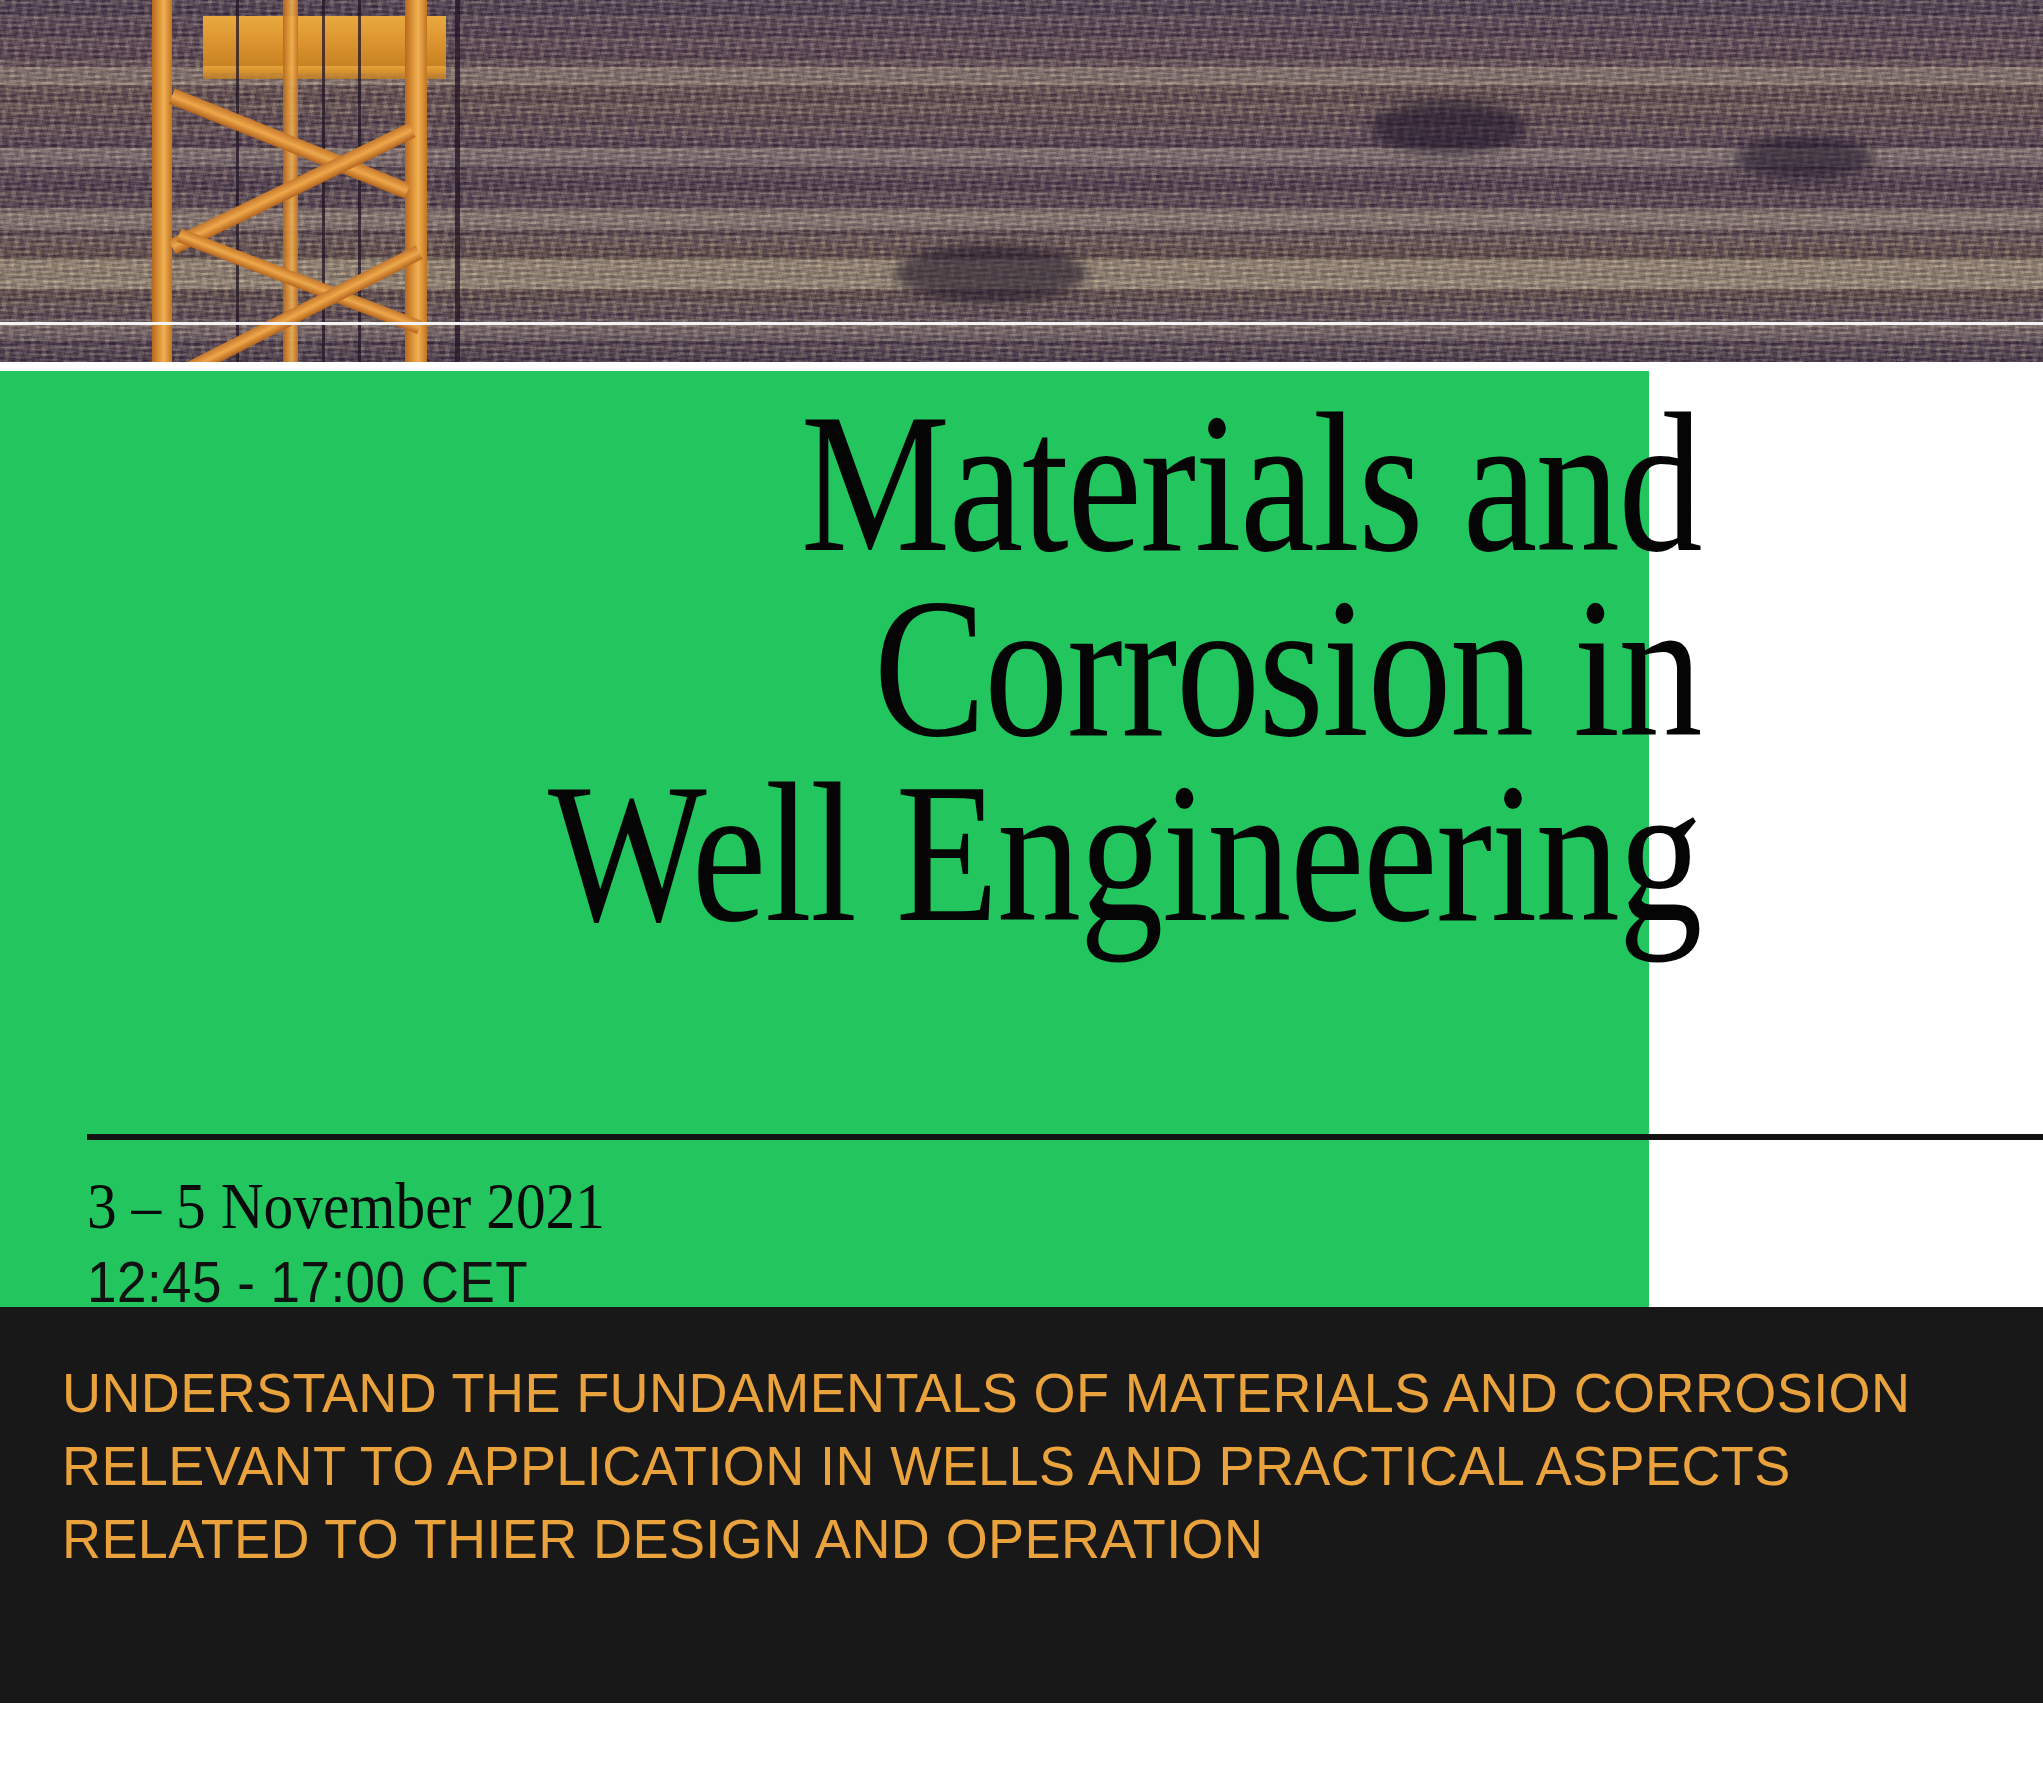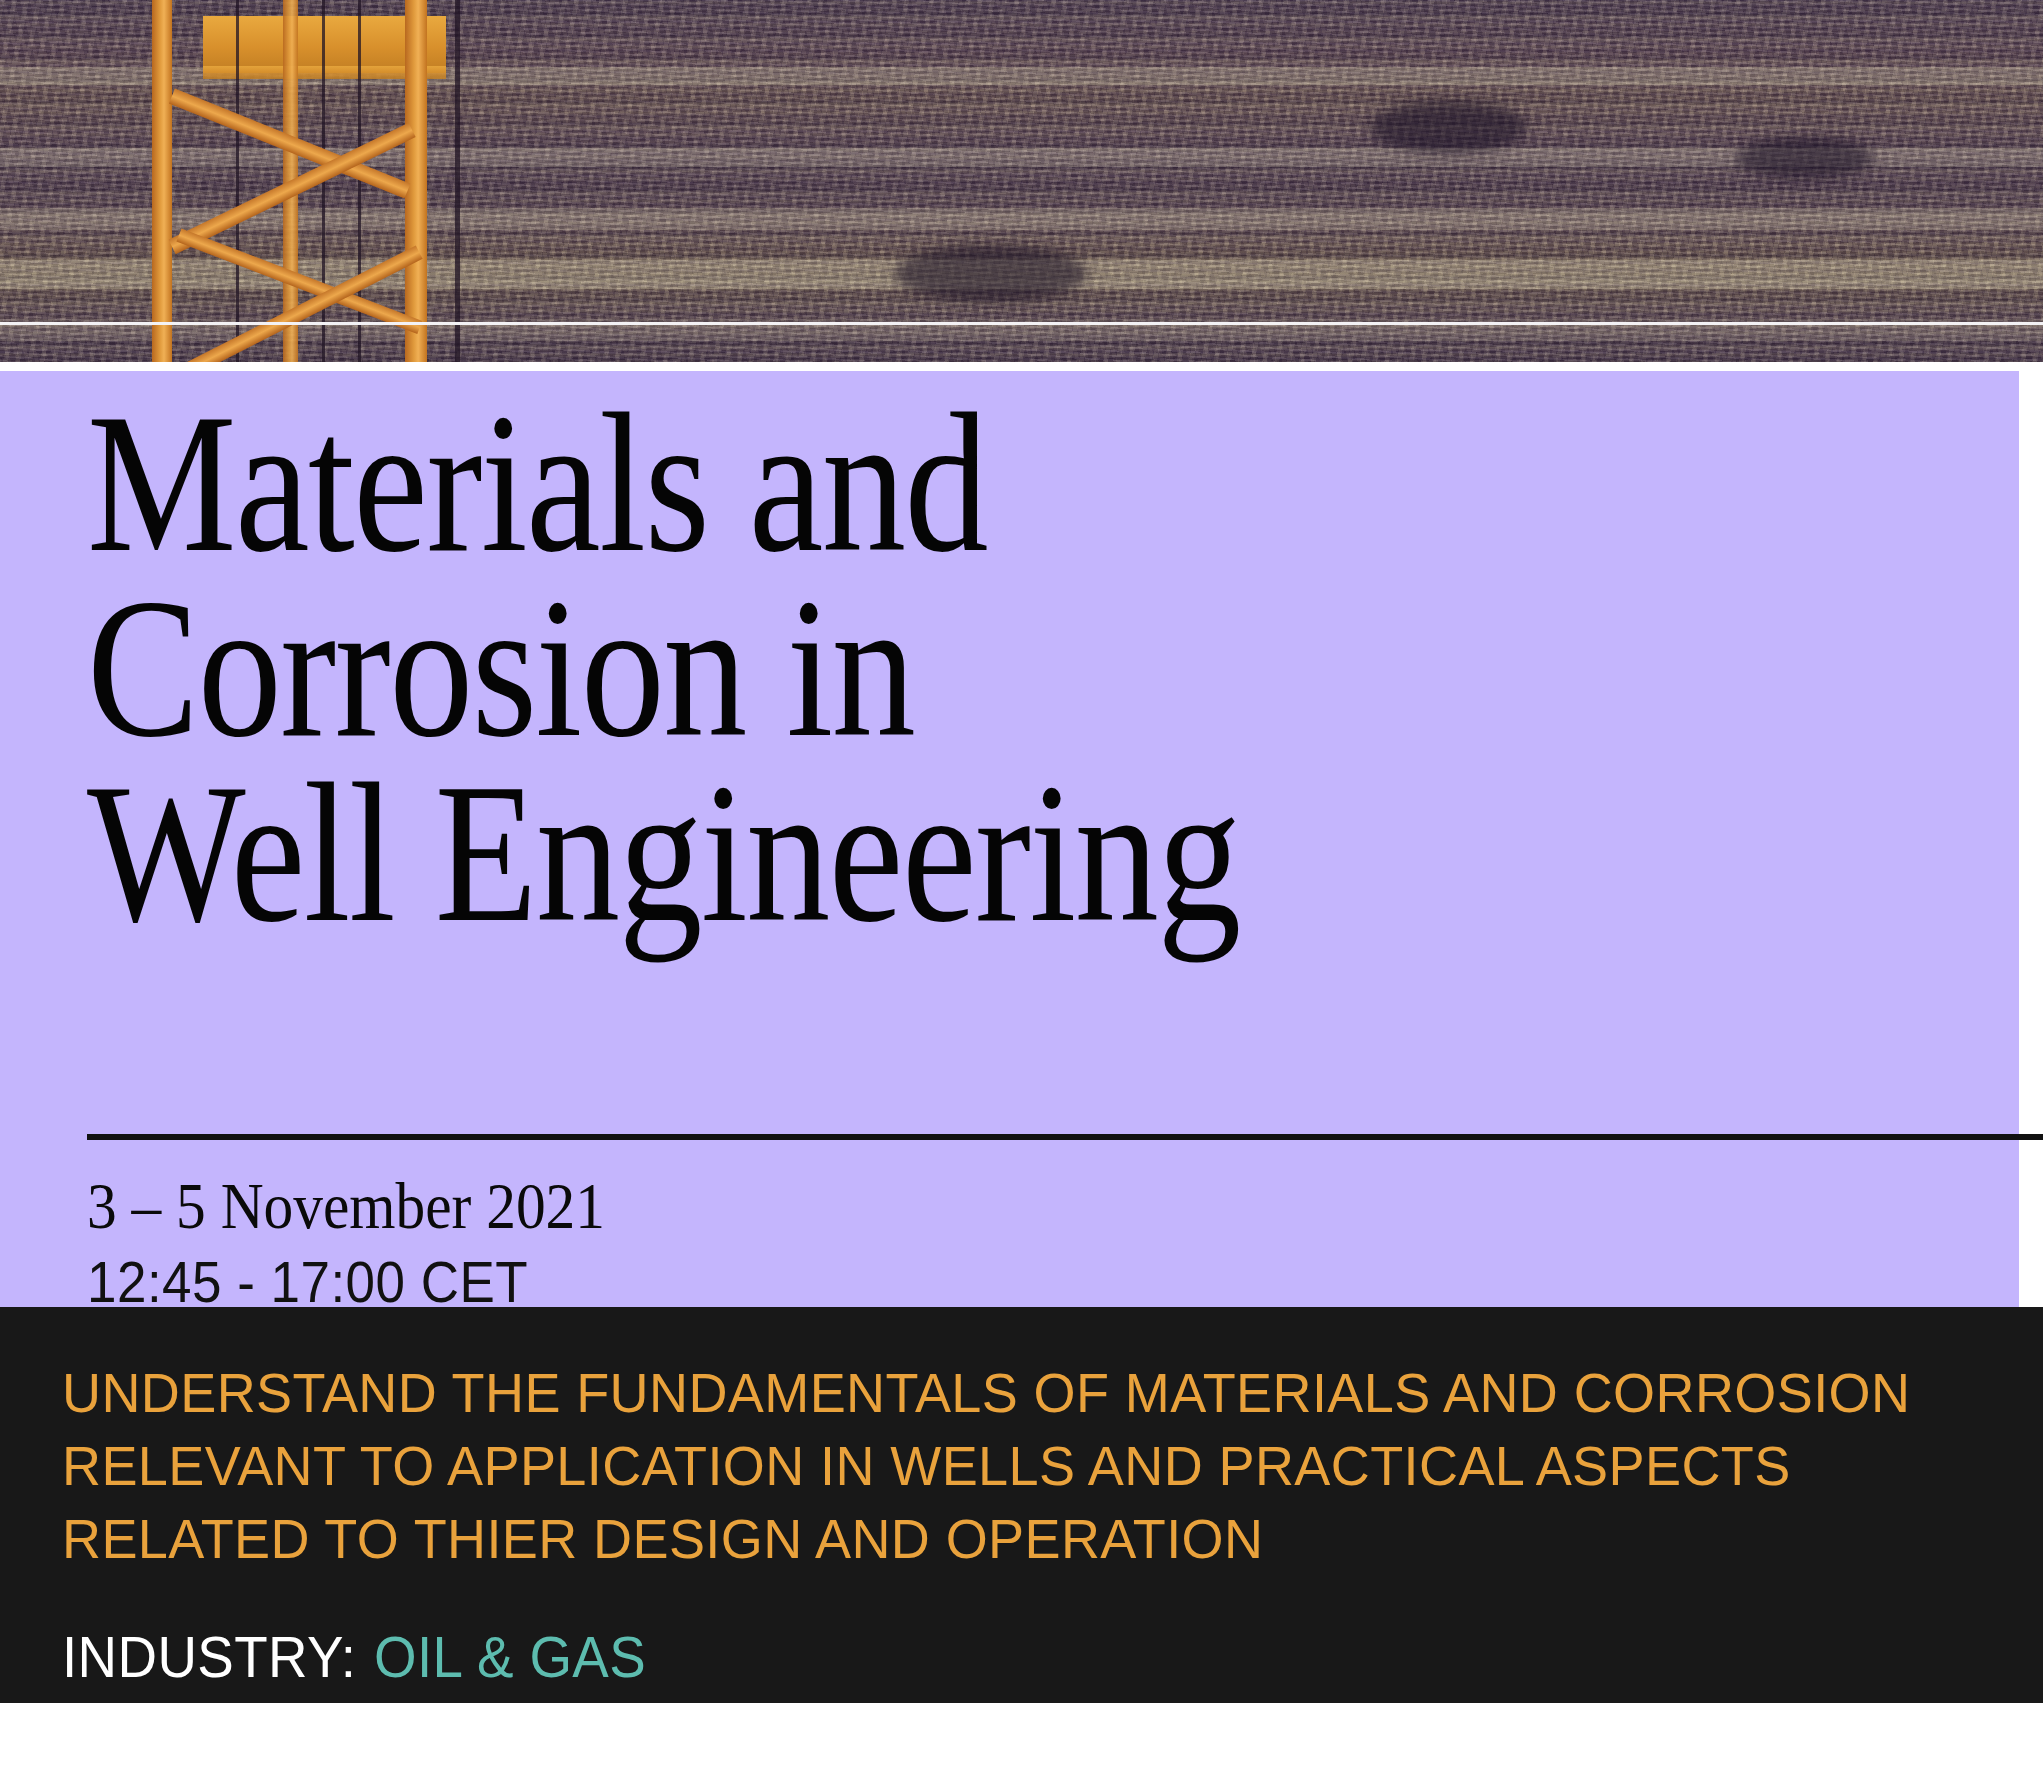--- a/index.html
+++ b/index.html
@@ -68,22 +68,23 @@
   .rig { position:absolute; left:0; top:0; width:694px; height:371px; }
   .post { position:absolute; background:linear-gradient(to right,#b8681f,#e09a3c 40%,#f0b055 60%,#c2731f); }
   .brace { position:absolute; background:linear-gradient(to bottom,#c5772a,#eda84c 50%,#b4641c); transform-origin:left center; }
   .cable { position:absolute; width:2.7px; background:rgba(32,20,36,0.75); }
   .deck { position:absolute; background:linear-gradient(to bottom,#e9a93f,#d8902c 55%,#c07d22); }
 
   .hero-edge { position:absolute; left:0; right:0; height:2.7px; background:#f3f2f5; }
 
   
   .white-block {
-    position:absolute; left:0; top:371px; width:2019px; height:936px;
-    background:#c4b5fd;
+    position:absolute; left:0; top:371px; width:1649px; height:936px;
+    background:#22c55e;
+    text-align:right;
   }
   .title {
     position:absolute; left:87px; top:20px; width:1910px;
     font-family:"Liberation Serif", serif;
     font-weight:400;
     font-size:199px;
     line-height:0.93;
     letter-spacing:-1.8px;
     color:#050505;
     transform:scaleX(0.845);
@@ -192,21 +193,17 @@
 Well Engineering</h1>
     <div class="rule"></div>
     <div class="dateline">3 – 5 November 2021</div>
     <div class="timeline-txt">12:45 - 17:00 CET</div>
   </div>
 
   <div class="dark-block">
     <div class="tagline">Understand the fundamentals of materials and corrosion relevant to application in wells and practical aspects related to thier design and operation</div>
 
     <div class="meta">
-      <div class="meta-row">
-        <span class="meta-label">INDUSTRY:</span>
-        <span class="meta-value">OIL &amp; GAS</span>
-      </div>
     </div>
   </div>
 
 </div>
 
 
 </body></html>

